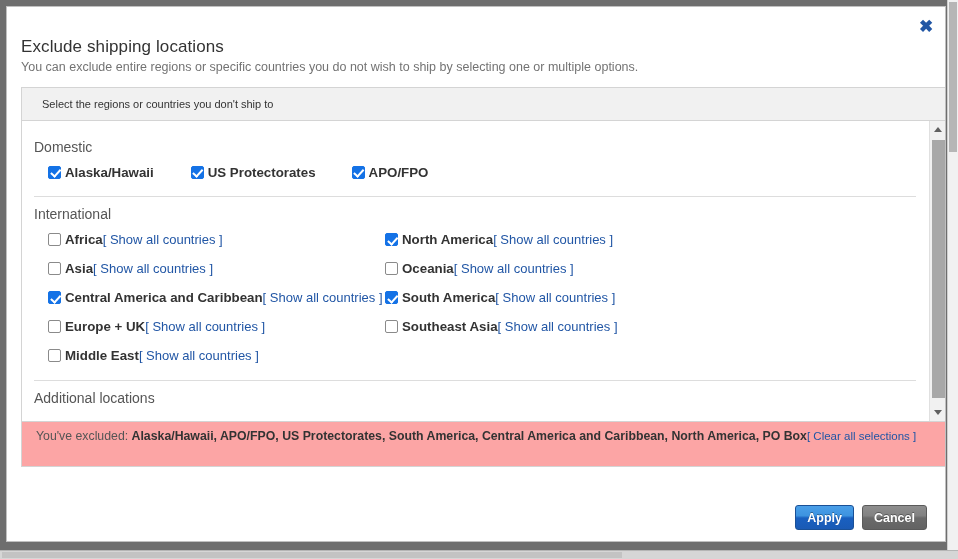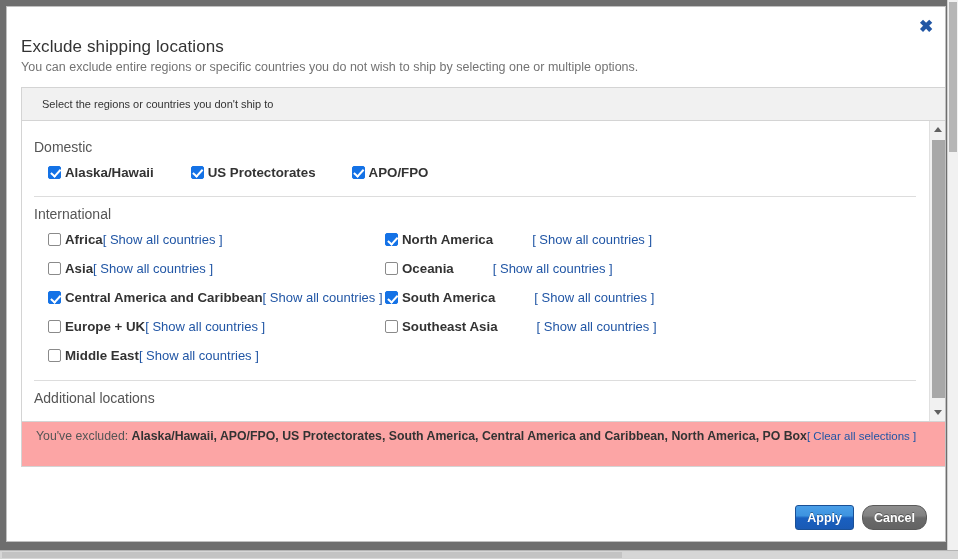--- a/index.html
+++ b/index.html
@@ -184,21 +184,21 @@
   .row-cols {
     display: flex;
     padding-left: 0;
     height: 29px;
   }
   .col {
     display: flex;
     align-items: center;
   }
   .col-left { width: 353px; padding-left: 26px; box-sizing: border-box; }
-  .col-right { width: 400px; padding-left: 10px; box-sizing: border-box; gap: 39px; }
+  .col-right { width: 400px; padding-left: 10px; box-sizing: border-box; }
 
   .cbwrap {
     display: inline-flex;
     align-items: center;
     cursor: pointer;
     text-align: center;
   }
   .cb {
     width: 13px; height: 13px;
     border: 1px solid #8a8a8a;
@@ -276,21 +276,20 @@
     border: 1px solid rgba(0,0,0,0.25);
     text-shadow: 0 -1px 0 rgba(0,0,0,0.35);
   }
   .btn-apply {
     background: linear-gradient(to bottom, #4a9fe8 0%, #3d93e0 42%, #1960c0 52%, #1a5ab5 100%);
     border-color: #1a5096;
   }
   .btn-cancel {
     background: linear-gradient(to bottom, #8e8e8e 0%, #828282 42%, #6a6a6a 52%, #636363 100%);
     border-color: #5a5a5a;
-    border-radius: 11px;
   }
 </style>
 </head>
 <body>
 
 <div id="window-frame">
 
   <div id="dialog-surface">
 
     <div id="close-btn">✖</div>

